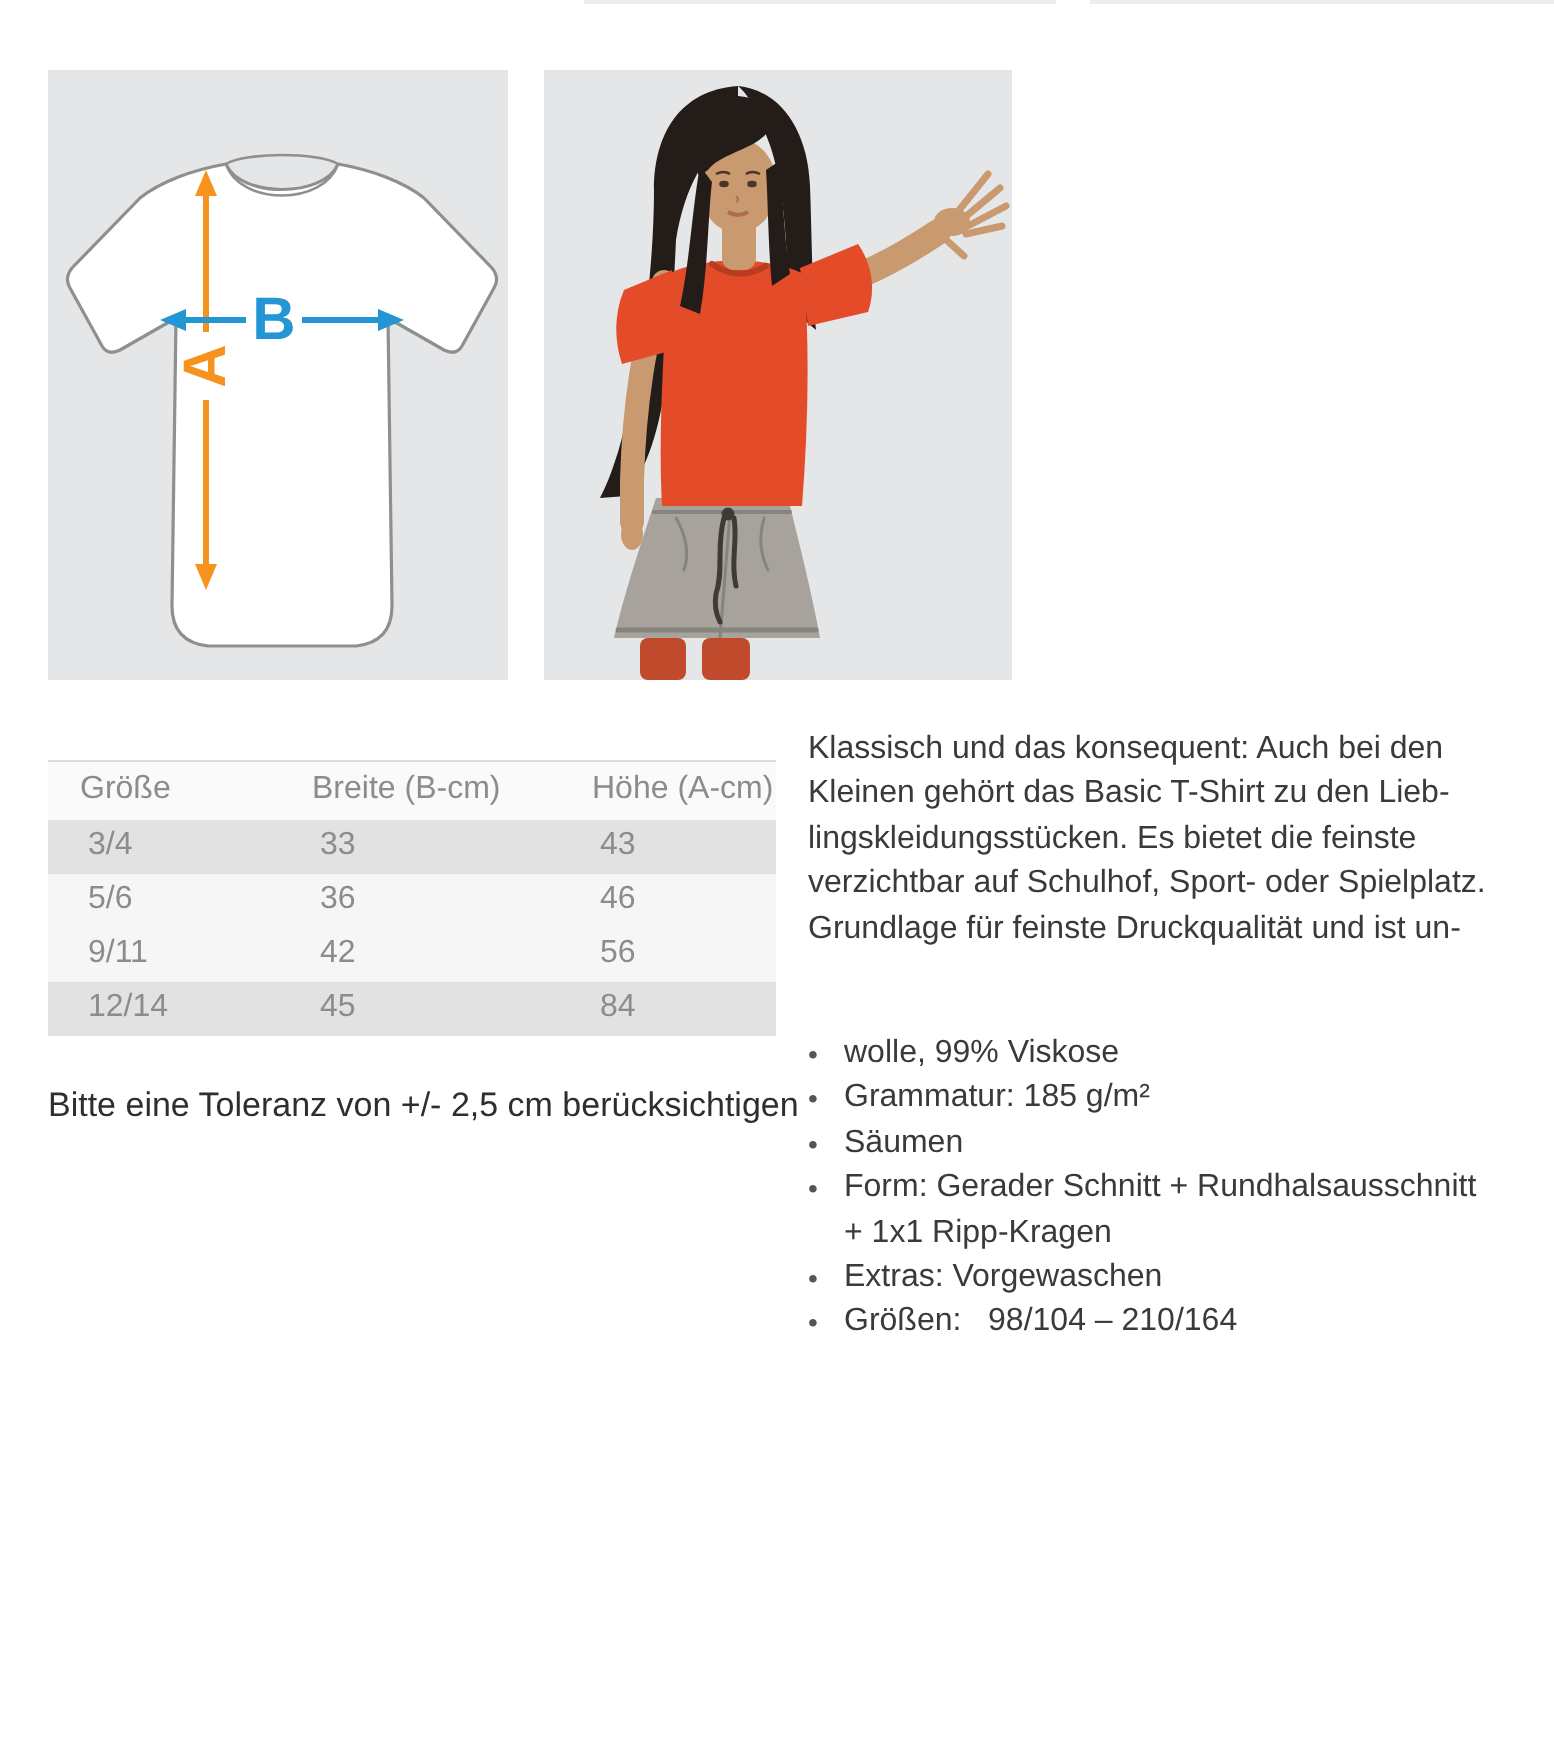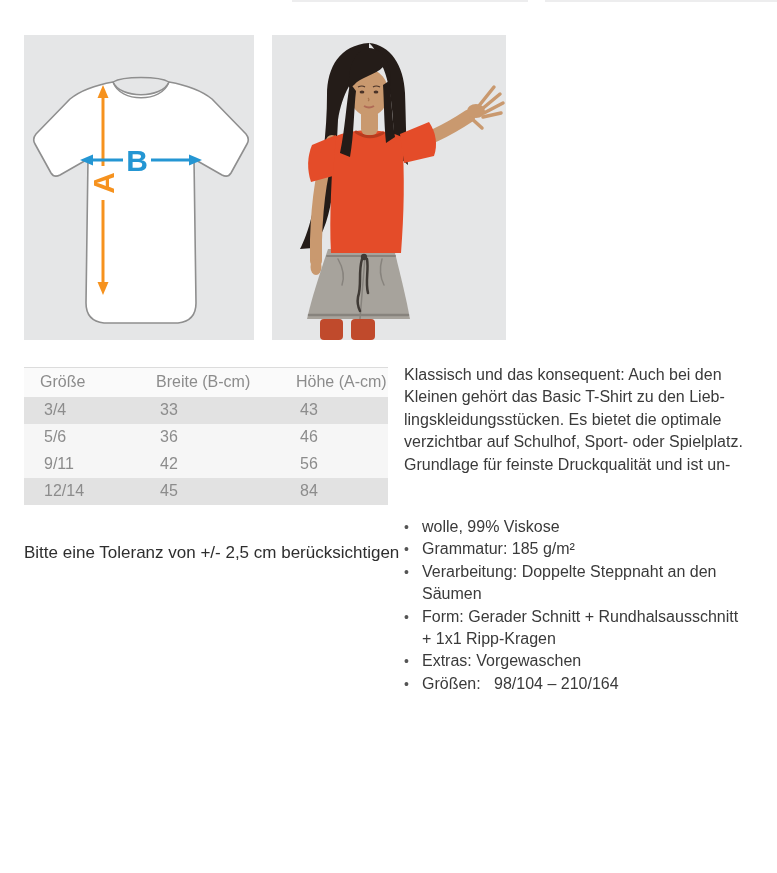--- a/index.html
+++ b/index.html
@@ -44,21 +44,21 @@
   .ph-skin-st { stroke:var(--skin-tan,#c9996f); fill:none; stroke-linecap:round; }
   .ph-shirt { fill:var(--shirt-orange,#e44c29); }
   .ph-shirt-dk { stroke:#b83c1f; fill:none; stroke-linecap:round; }
   .ph-skirt { fill:var(--skirt-gray,#a7a39c); }
   .ph-skirt-ln { stroke:#87837d; fill:none; stroke-linecap:round; }
   .ph-cord  { stroke:#3f3a35; fill:none; stroke-linecap:round; }
   .ph-legs  { fill:var(--tights-red,#c04a2c); }
   .ph-face  { fill:#4a3328; }
 
   
-  .size-table-wrap { left:24px; top:367px; width:364px; }
+  .size-table-wrap { left:24px; top:380px; width:364px; }
   table.size-table { border-collapse:collapse; table-layout:fixed; width:364px;
     font-size:16px; color:var(--table-text,#8c8c8c); }
   table.size-table col.c1{width:116px;} table.size-table col.c2{width:140px;} table.size-table col.c3{width:108px;}
   table.size-table th {
     font-weight:normal; text-align:left; height:29px; padding-left:16px;
     background:var(--header-bg,#fafafa); border-top:1px solid var(--table-border,#dcdcdc);
   }
   table.size-table td { height:27px; padding-left:20px; }
   table.size-table tr.dark  td { background:var(--row-dark,#e2e2e2); }
   table.size-table tr.light td { background:var(--row-light,#f6f6f6); }
@@ -227,41 +227,40 @@
     </tbody>
   </table>
 </div>
 
 <div class="abs tolerance">Bitte eine Toleranz von +/- 2,5 cm berücksichtigen</div>
 
 <div class="abs details">
   <div>
     <div class="line">Klassisch und das konsequent: Auch bei den</div>
     <div class="line">Kleinen gehört das Basic T-Shirt zu den Lieb-</div>
-    <div class="line">lingskleidungsstücken. Es bietet die optimale</div>
+    <div class="line">lingskleidungsstücken. Es bietet die feinste</div>
     <div class="line">verzichtbar auf Schulhof, Sport- oder Spielplatz.</div>
     <div class="line">Grundlage für feinste Druckqualität und ist un-</div>
   </div>
   <ul class="features">
     <li>
       <span class="dot">•</span>
       <div class="bl">
         <div>wolle, 99% Viskose</div>
       </div>
     </li>
     <li>
       <span class="dot">•</span>
       <div class="bl">
         <div>Grammatur: 185 g/m²</div>
       </div>
     </li>
     <li>
       <span class="dot">•</span>
       <div class="bl">
-        <div>Verarbeitung: Doppelte Steppnaht an den</div>
         <div>Säumen</div>
       </div>
     </li>
     <li>
       <span class="dot">•</span>
       <div class="bl">
         <div>Form: Gerader Schnitt + Rundhalsausschnitt</div>
         <div>+ 1x1 Ripp-Kragen</div>
       </div>
     </li>

